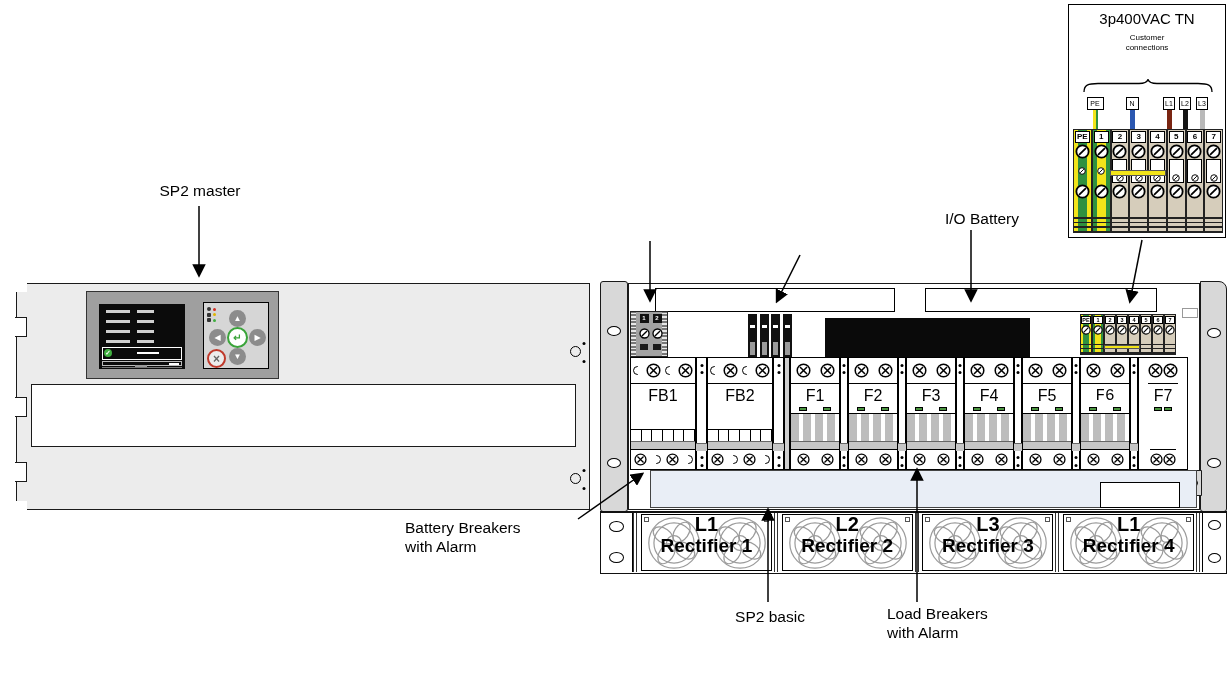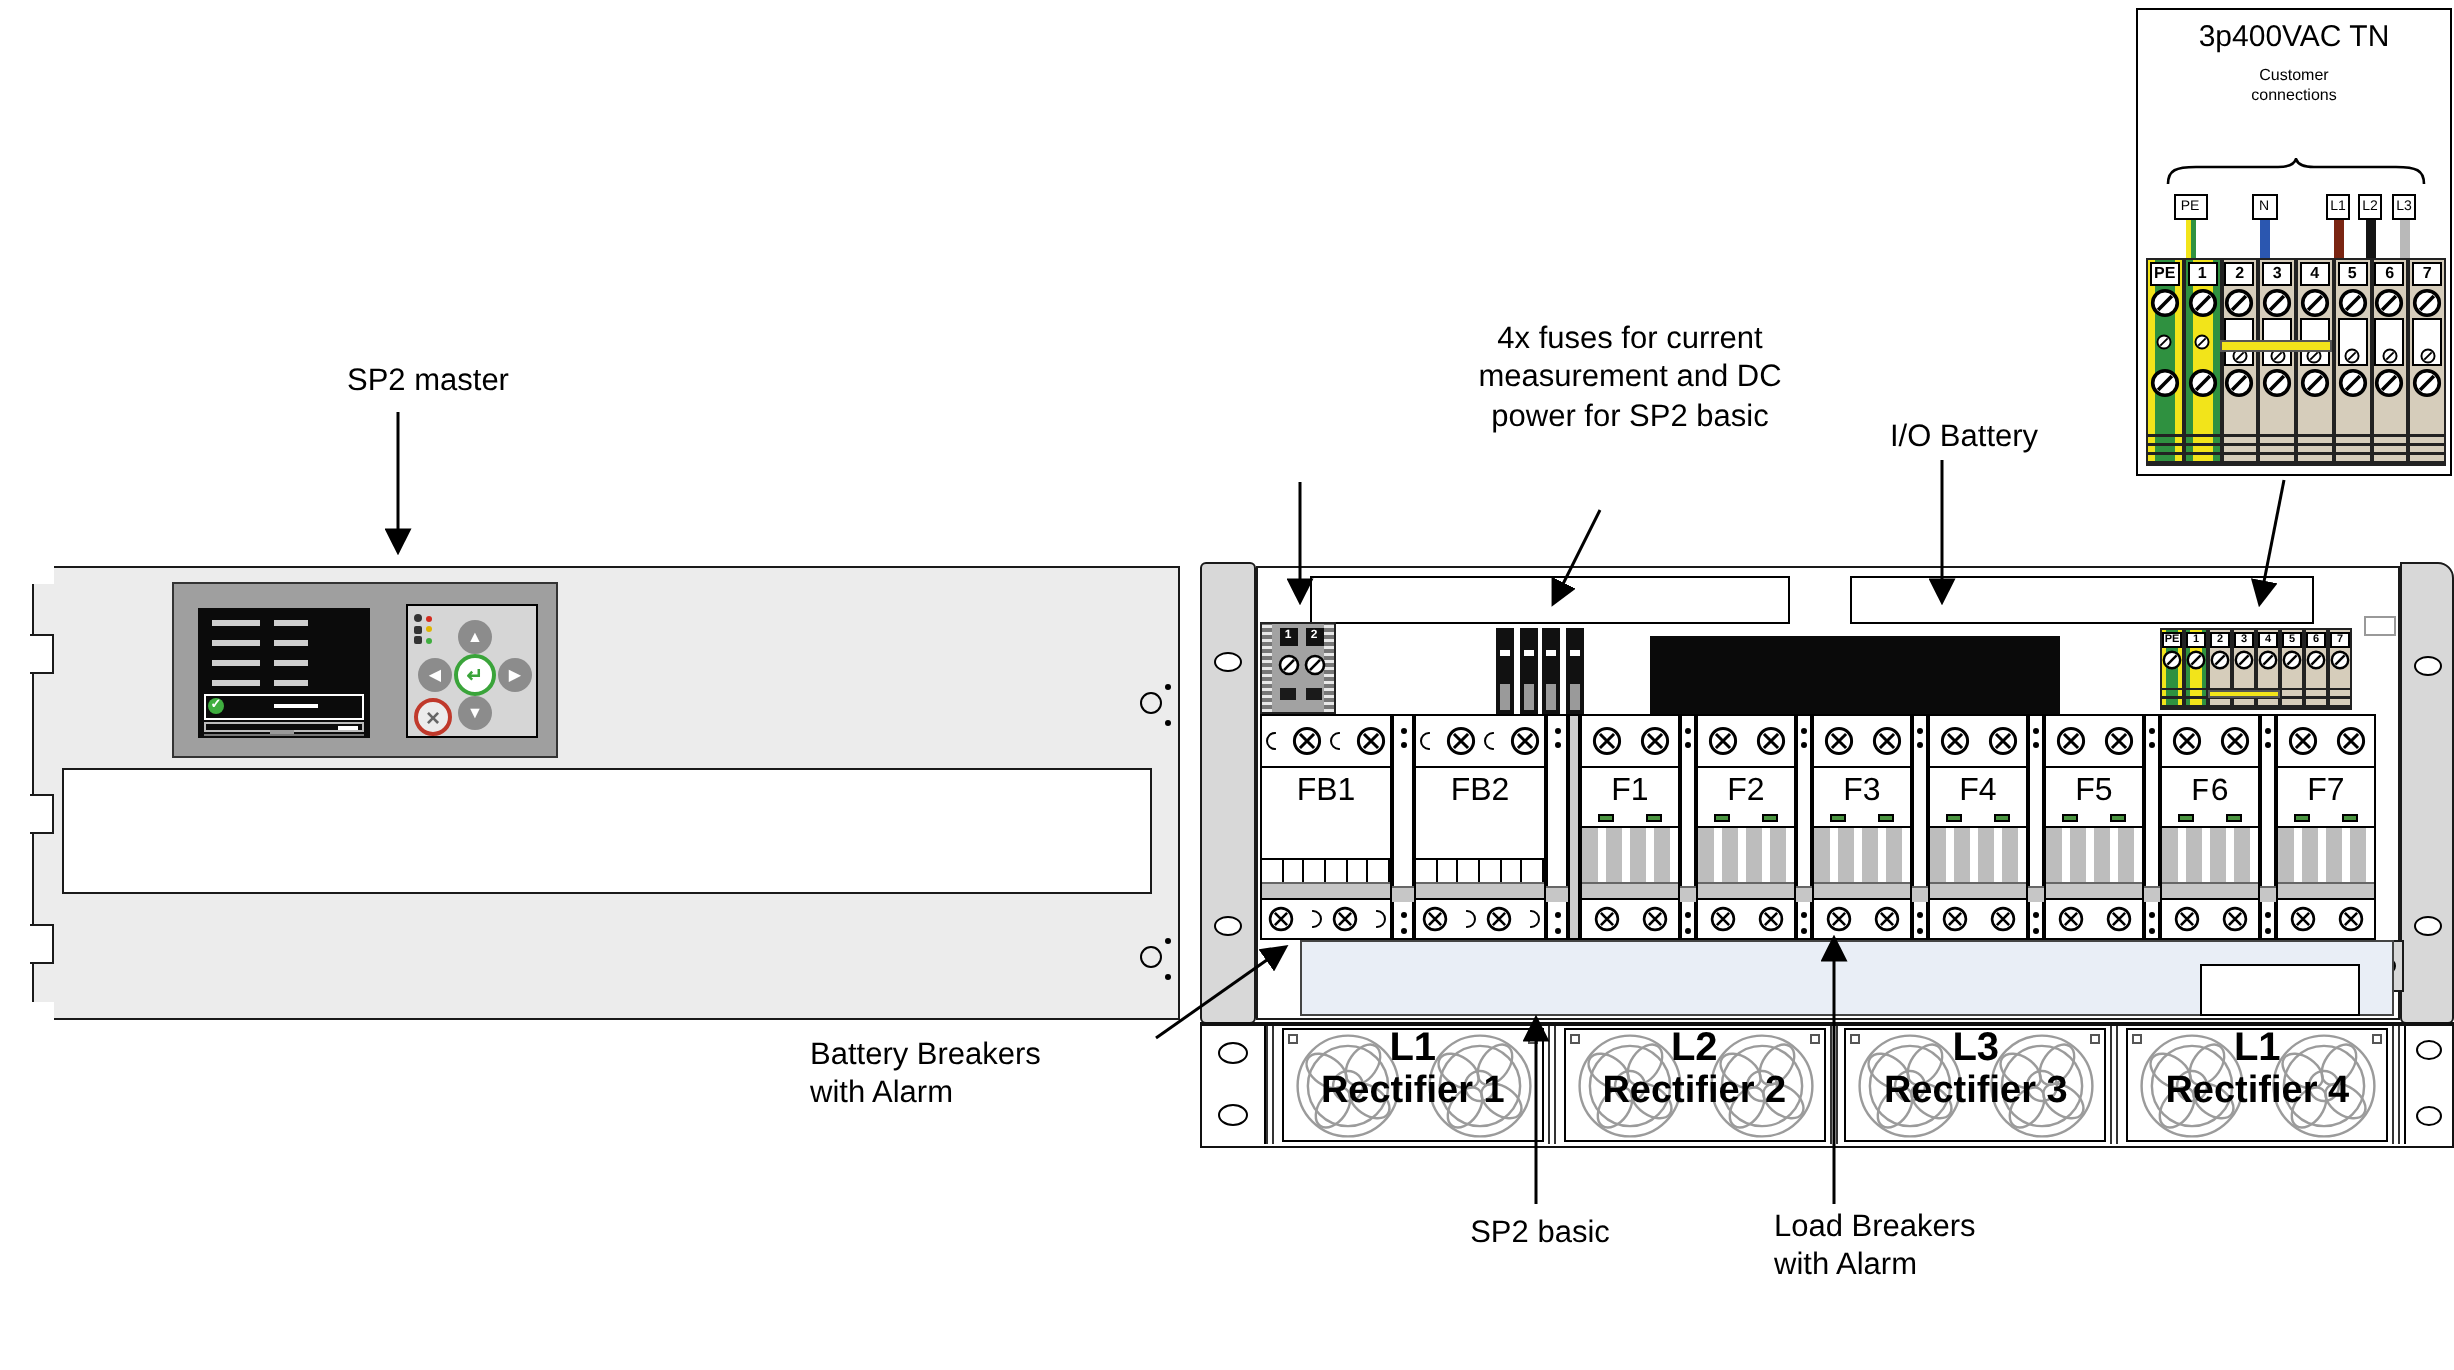--- a/index.html
+++ b/index.html
@@ -27,22 +27,21 @@
   .oval{position:absolute;background:#fff;border:1.3px solid #000;border-radius:50%}
   .handle{background:repeating-linear-gradient(90deg,#333 0 1px,transparent 1px 3px);height:100%;flex:0 0 6px}
   .cornersq{position:absolute;width:5px;height:5px;border:1px solid #555;background:#fff}
   .scr{line-height:0;display:inline-block}
 </style>
 </head>
 <body>
 
 <div id="canvas">
 
-  <div class="ann" style="left:134px;top:181px;width:160px">SP2 master</div>
-  <div class="ann" style="left:722px;top:160px;width:186px">4x fuses for current measurement and DC power for SP2 basic</div>
+  <div class="ann" style="left:120px;top:181px;width:160px">SP2 master</div>
   <div class="ann" style="left:926px;top:209px;width:112px">I/O Battery</div>
   <div class="ann left" style="left:405px;top:518px;width:170px">Battery Breakers
 with Alarm</div>
   <div class="ann" style="left:700px;top:607px;width:140px">SP2 basic</div>
   <div class="ann left" style="left:887px;top:604px;width:150px">Load Breakers
 with Alarm</div>
 
   <div class="abs outline" style="left:16px;top:283px;width:574px;height:227px;background:#ececec">
 
     <div class="abs" style="left:-2px;top:-2px;width:12px;height:10px;background:#fff"></div>
@@ -567,21 +566,21 @@
               </svg></span>
           </div>
         </div>
         <div class="bspacer" style="flex-basis: 8px;">
           <div class="dot" style="top: 6px;"></div>
           <div class="dot" style="top: 13px;"></div>
           <div class="dot" style="top: 98px;"></div>
           <div class="dot" style="top: 106px;"></div>
           <div style="position: absolute; left: -1px; right: -1px; top: 85px; height: 8px; background: rgb(198, 198, 198); border-top: 1.6px solid rgb(102, 102, 102);"></div>
         </div>
-        <div class="bunit" style="flex-basis: 50px;">
+        <div class="bunit" style="flex-basis: 50px; align-items: center;">
           <div class="bterm" style="height: 26px;">
             <span class="scr"><svg width="15" height="15" viewBox="0 0 20 20">
                 <circle cx="10" cy="10" r="8.4" fill="#fff" stroke="#000" stroke-width="2"></circle>
                 <path d="M5.3 5.3 L14.7 14.7 M14.7 5.3 L5.3 14.7" stroke="#000" stroke-width="2"></path>
               </svg></span>
             <span class="scr"><svg width="15" height="15" viewBox="0 0 20 20">
                 <circle cx="10" cy="10" r="8.4" fill="#fff" stroke="#000" stroke-width="2"></circle>
                 <path d="M5.3 5.3 L14.7 14.7 M14.7 5.3 L5.3 14.7" stroke="#000" stroke-width="2"></path>
               </svg></span>
           </div>

